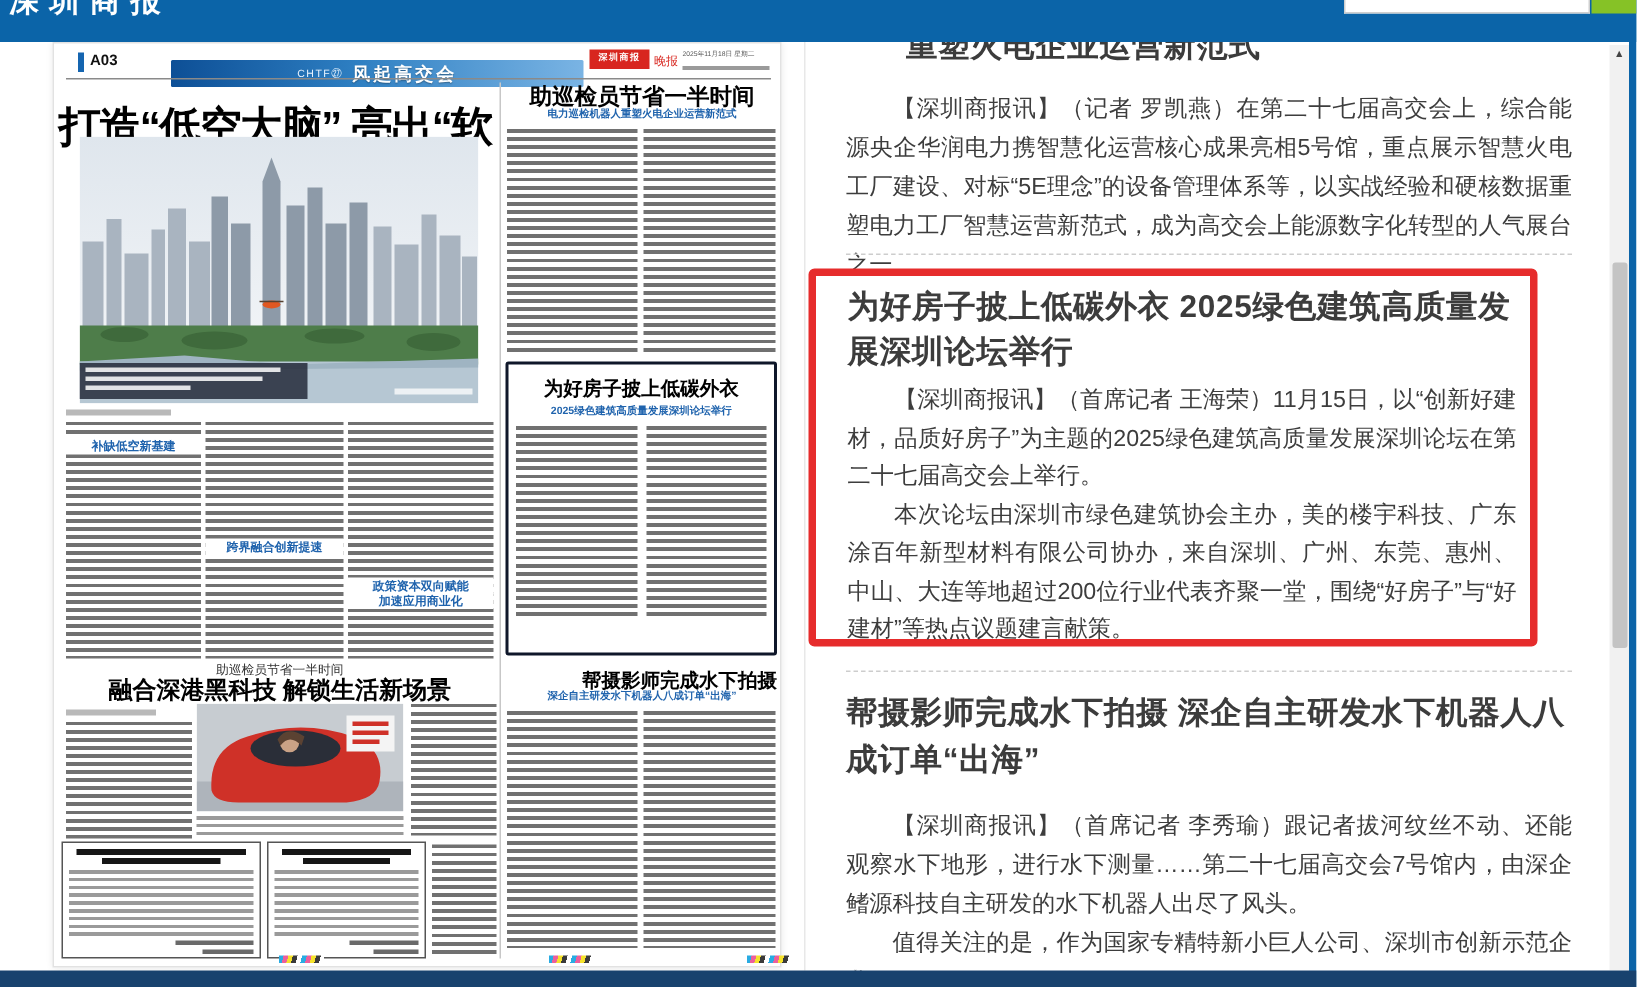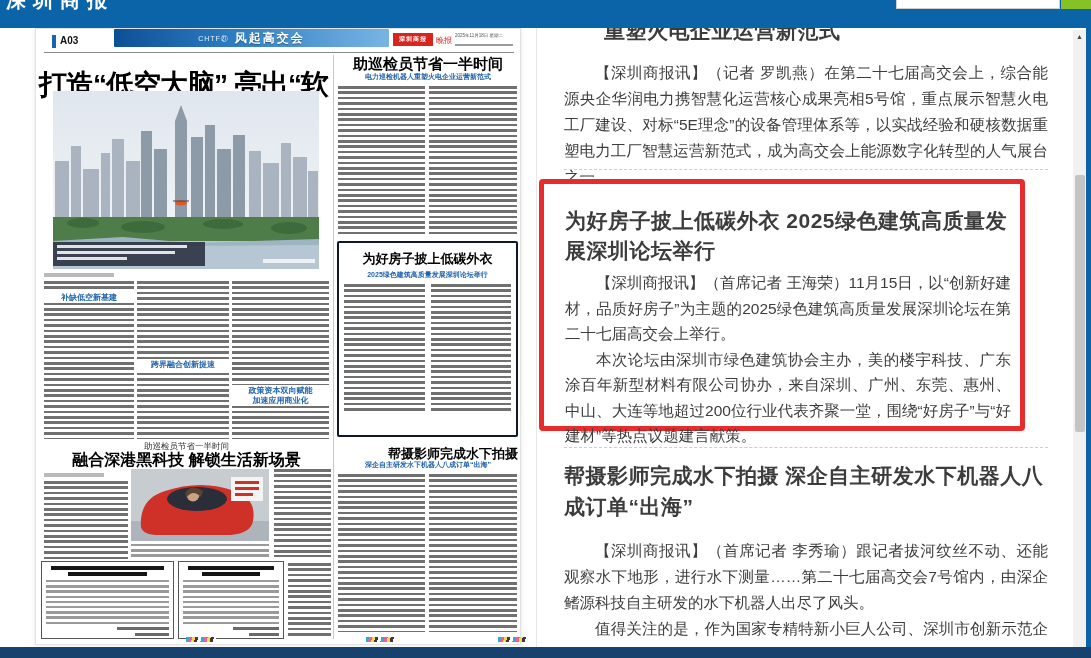--- a/index.html
+++ b/index.html
@@ -22,21 +22,21 @@
   .sb-track{left:1073px;top:30px;width:13px;height:617px;background:#f1f1f1}
   .sb-arrow{left:1073px;top:33px;width:13px;text-align:center;font-size:7px;color:#444;cursor:pointer}
   .sb-thumb{left:1075px;top:175px;width:10px;height:257px;background:#c4c4c4;border-radius:2px}
 
   
   .newspaper{left:35px;top:28px;width:486px;height:617px;background:#fff;border:1px solid #e2e2e2;box-shadow:0 0 5px rgba(0,0,0,.10)}
   .np-rule{left:8px;top:23px;width:470px;height:1px;background:#8a8a8a}
   .np-vdiv{left:297px;top:26px;width:1px;height:584px;background:#c7c7c7}
   .pageno-bar{left:16px;top:6px;width:4px;height:13px;background:#1565b0}
   .pageno{left:24px;top:6px;font-size:10px;font-weight:700;color:#111}
-  .banner{left:78px;top:0;width:275px;height:18px;background:linear-gradient(90deg,#0d4f96,#2e7fc2 45%,#7ab4e4);display:flex;align-items:center;justify-content:center;gap:6px;border-radius:1px}
+  .banner{left:78px;top:11px;width:275px;height:18px;background:linear-gradient(90deg,#0d4f96,#2e7fc2 45%,#7ab4e4);display:flex;align-items:center;justify-content:center;gap:6px;border-radius:1px}
   .banner .chtf{font-size:7px;color:#eaf4ff;letter-spacing:1px}
   .banner .btitle{font-size:12px;font-weight:900;color:#fff;letter-spacing:2px;text-shadow:0 1px 1px rgba(0,0,0,.35)}
   .mast-badge{left:357px;top:4px;width:40px;height:13px;background:#d8261f;color:#fff;font-size:6px;font-weight:700;text-align:center;line-height:13px;letter-spacing:1px}
   .mast-ed{left:400px;top:6px;font-size:8px;font-weight:400;color:#d8261f}
   .mast-date{left:419px;top:4px;width:62px;font-size:4.5px;color:#555;line-height:5px}
   .mast-sim{left:419px;top:15px;width:58px;height:4px}
 
   .kicker{text-align:center;color:#222}
   .kicker1{left:8px;top:27px;width:285px;font-size:9.5px;letter-spacing:1px}
   .headline1{left:1px;top:37px;width:293px;text-align:center;font-size:28px;font-weight:700;color:#000;letter-spacing:-1px;font-family:"Liberation Sans","DejaVu Sans",sans-serif}
@@ -96,21 +96,21 @@
   
   .reader{left:536px;top:28px;width:537px;height:619px;background:#fff;border-left:1px solid #e8e8e8;overflow:hidden}
   .r-h1clip{left:36px;top:0;width:484px;height:19px;overflow:hidden}
   .r-h1clip h2{margin-top:-12px;padding-left:31px}
   .r-head{font-size:21px;line-height:30px;font-weight:700;color:#3c3c3c;letter-spacing:.5px}
   .r-para{font-size:15.5px;line-height:26px;color:#3d3d3d;text-align:justify;text-indent:2em}
   .r-p1{left:27px;top:32px;width:484px}
   .r-div{border-top:1px dashed #cdcdcd;height:0}
   .r-div1{left:27px;top:141px;width:484px}
   .r-redbox{left:2px;top:151px;width:486px;height:252px;border:5px solid #e62c2c;border-radius:4px;padding:6px 9px 0 21px;background:#fff;cursor:pointer}
-  .r-redbox .r-head{margin-top:16px}
+  .r-redbox .r-head{margin-top:0}
   .r-redbox .r-para{line-height:25.5px}
   .r-redbox .r-head{margin-bottom:4px}
   .r-div2{left:27px;top:419px;width:484px}
   .r-h3{left:27px;top:432px;width:484px;line-height:31px}
   .r-p3a{left:27px;top:510px;width:484px}
   .r-p3b{left:27px;top:588px;width:484px}
 </style>
 </head>
 <body>
 

